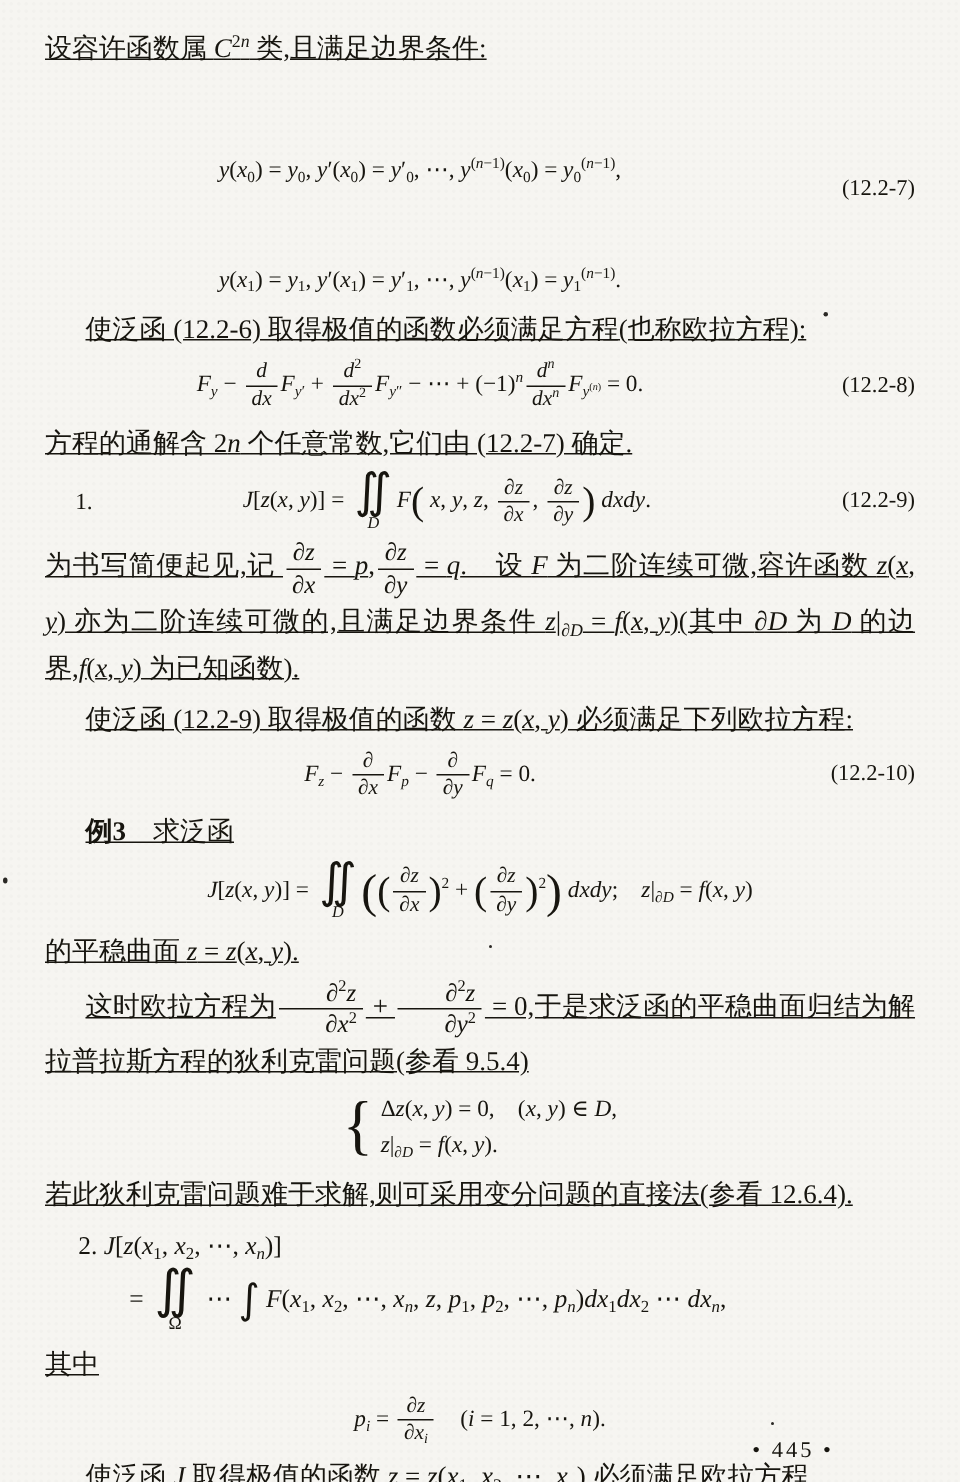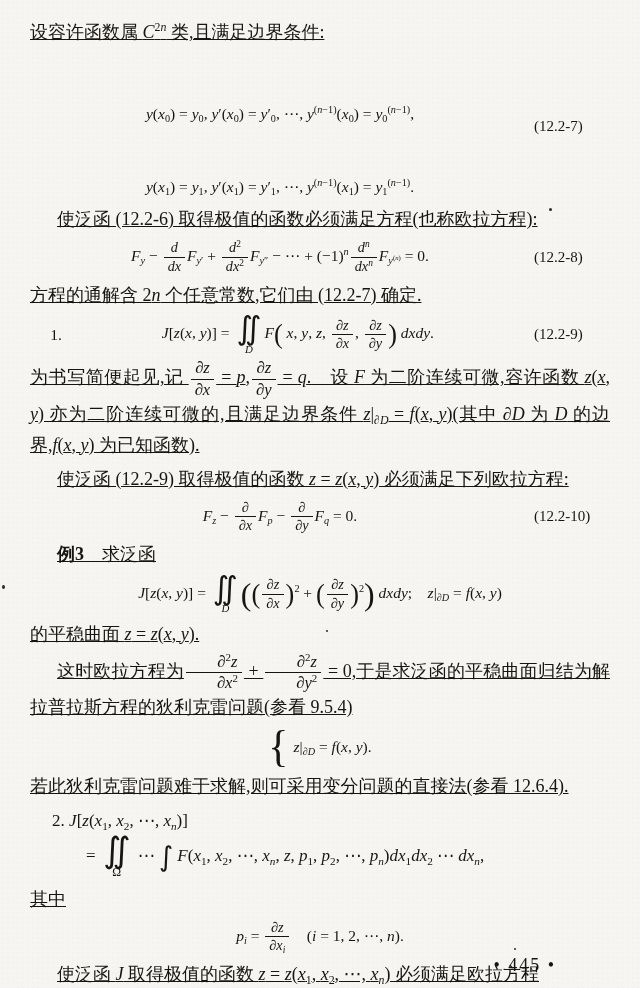--- a/index.html
+++ b/index.html
@@ -13,21 +13,21 @@
   }
   .content{padding:14px 30px 0 30px;}
   .para{font-size:18px;line-height:1.72;margin:3px 0;text-align:justify;text-decoration:underline;}
   .ind{text-indent:1.5em;}
   i{font-style:italic;}
   sub{font-size:0.66em;vertical-align:-0.32em;line-height:0;}
   sup{font-size:0.66em;vertical-align:0.58em;line-height:0;}
   
   .eq{display:flex;align-items:center;font-size:15.5px;margin:5px 0;gap:4px;}
   .eq .body{flex:1;text-align:center;}
-  .eq .num{width:76px;text-align:left;font-size:15px;flex:none;}
+  .eq .num{width:76px;text-align:right;font-size:15px;flex:none;}
   .eq .lbl{flex:none;padding-left:1.3em;}
   .eqline{line-height:1.62;margin-top:48px;}
   
   .fr{display:inline-block;vertical-align:middle;text-align:center;font-size:0.92em;margin:0 2px;line-height:1;}
   .fr .nu{display:block;padding:0 4px 1px 4px;border-bottom:1.4px solid currentColor;line-height:1.1;}
   .fr .de{display:block;padding:1px 4px 0 4px;line-height:1.1;}
   
   .bop{display:inline-flex;flex-direction:column;align-items:center;vertical-align:middle;line-height:1;margin:0 3px;}
   .bos{font-size:2.05em;line-height:0.82;font-style:normal;font-family:"DejaVu Sans","DejaVu Serif",sans-serif;}
   .bos.sum{font-size:1.8em;line-height:0.95;}
@@ -47,21 +47,21 @@
     font-weight:700;font-size:20px;letter-spacing:2.5px;color:#12110d;
   }
   
   .sys{display:inline-flex;align-items:center;text-align:left;}
   .sys .brace{font-size:42px;line-height:0.9;font-weight:400;margin-right:5px;transform:scaleY(1.05);}
   .sys .lines{display:inline-flex;flex-direction:column;align-items:flex-start;line-height:1.55;}
   
   .eqleft{font-size:17px;margin:5px 0;}
   .eqleft .l1{padding-left:1.3em;line-height:1.6;}
   .eqleft .l2{padding-left:3.3em;margin-top:2px;}
-  .pagenum{position:absolute;right:84px;bottom:12px;font-size:18px;letter-spacing:2px;}
+  .pagenum{position:absolute;right:84px;bottom:12px;font-size:15px;letter-spacing:2px;}
   .speck{position:absolute;background:#2a2824;border-radius:50%;}
 </style>
 </head>
 <body>
 
 <div class="page">
   <div class="content">
 
     <p class="para">设容许函数属 <i>C</i><sup>2<i>n</i></sup> 类,且满足边界条件:</p>
 
@@ -113,20 +113,21 @@
 
     <p class="para">的平稳曲面 <i>z</i> = <i>z</i>(<i>x</i>, <i>y</i>).</p>
 
     <p class="para ind">这时欧拉方程为<span class="fr"><span class="nu"><i>∂</i><sup>2</sup><i>z</i></span><span class="de"><i>∂x</i><sup>2</sup></span></span> + <span class="fr"><span class="nu"><i>∂</i><sup>2</sup><i>z</i></span><span class="de"><i>∂y</i><sup>2</sup></span></span> = 0,于是求泛函的平稳曲面归结为解拉普拉斯方程的狄利克雷问题(参看 9.5.4)</p>
 
     <div class="eq">
       <div class="body">
         <span class="sys">
           <span class="brace">{</span>
           <span class="lines">
+            <span>Δ<i>z</i>(<i>x</i>, <i>y</i>) = 0,　(<i>x</i>, <i>y</i>) ∈ <i>D</i>,</span>
             <span><i>z</i>|<sub><i>∂D</i></sub> = <i>f</i>(<i>x</i>, <i>y</i>).</span>
           </span>
         </span>
       </div>
     </div>
 
     <p class="para">若此狄利克雷问题难于求解,则可采用变分问题的直接法(参看 12.6.4).</p>
 
     <div class="eqleft">
       <div class="l1">

